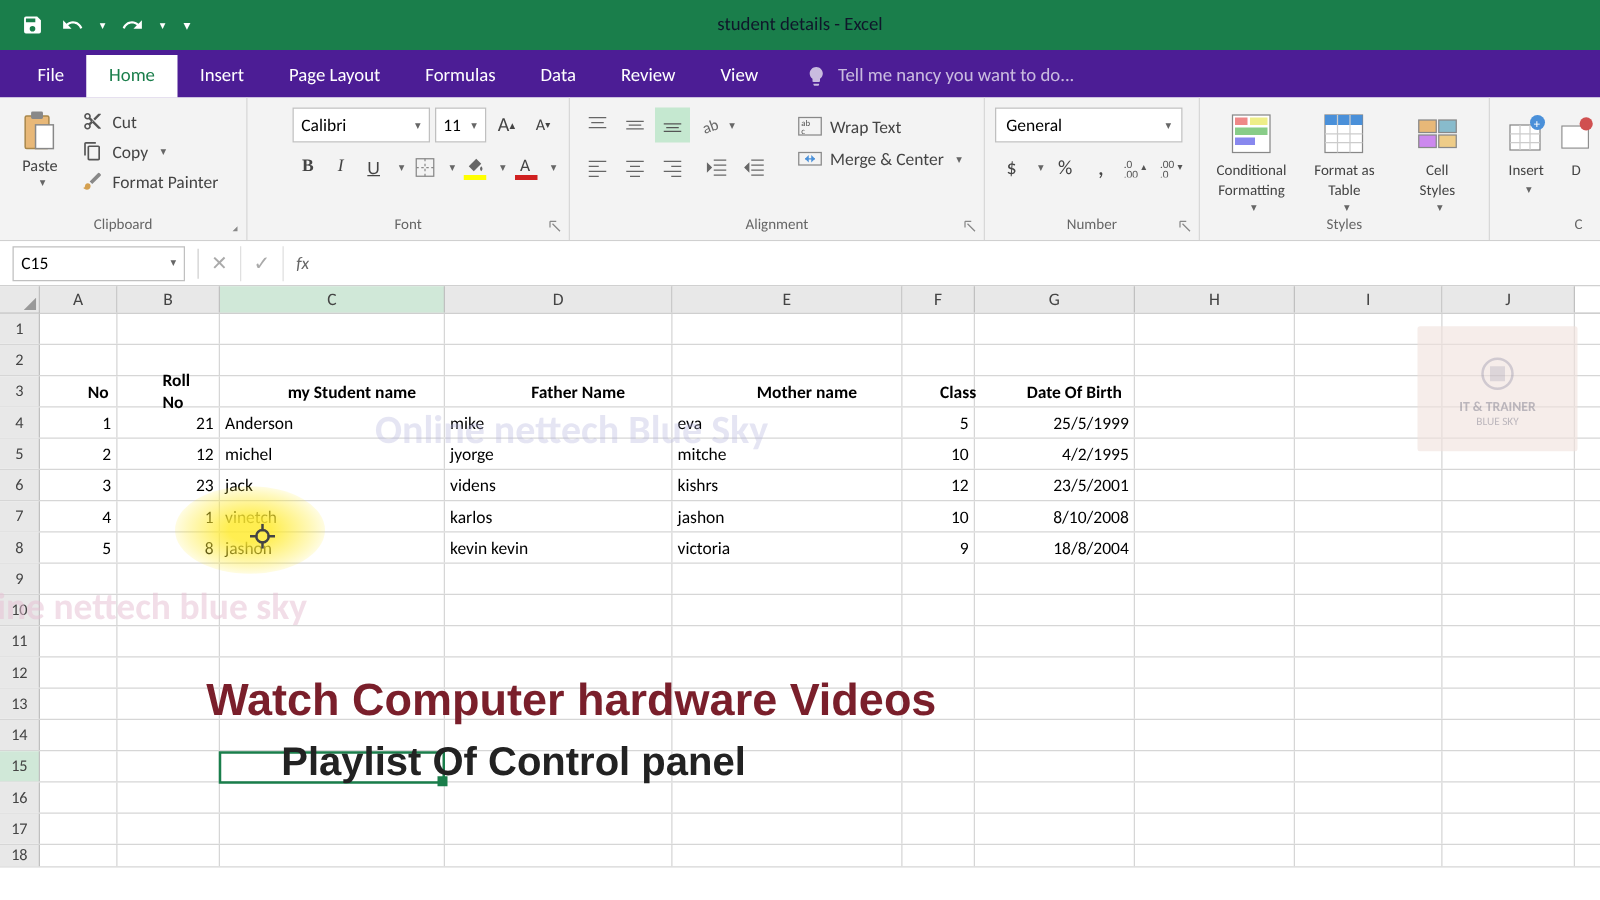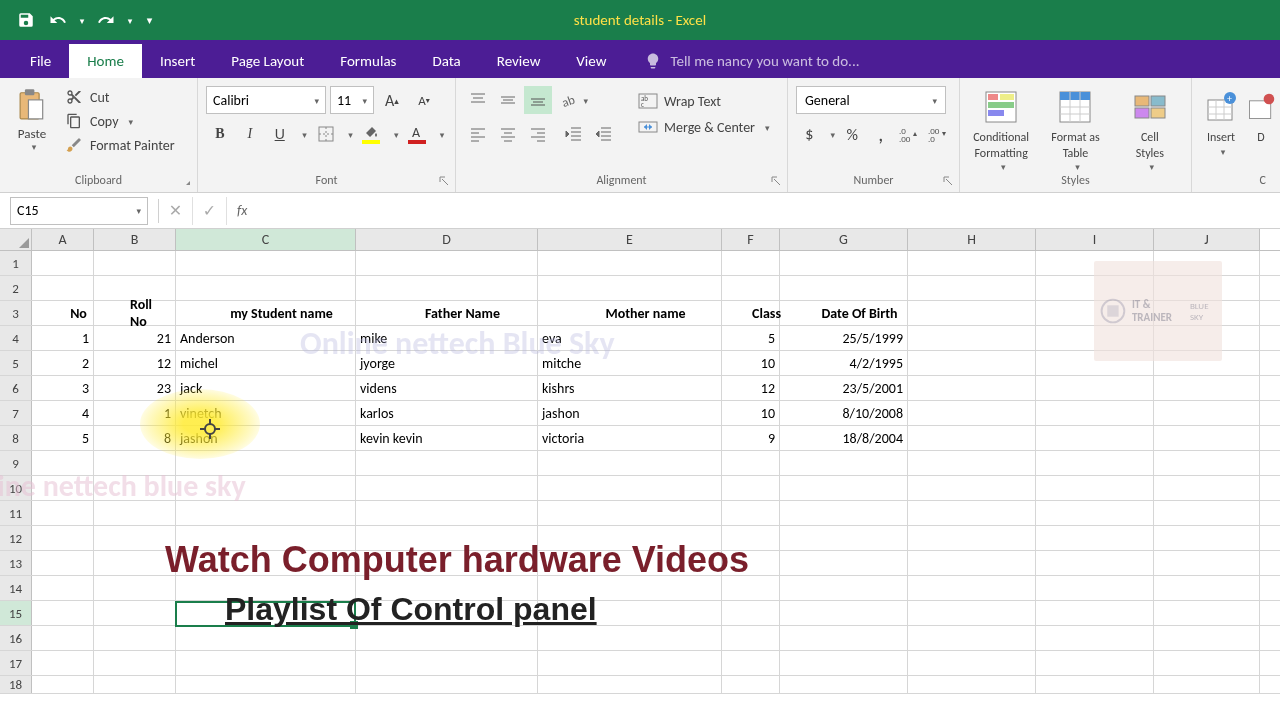--- a/index.html
+++ b/index.html
@@ -3,21 +3,21 @@
 <meta charset="utf-8">
 <style>
 * { margin: 0; padding: 0; box-sizing: border-box; font-family: "Segoe UI", Calibri, sans-serif; }
 body { background: #fff; overflow: hidden; width: 1280px; height: 720px; }
 
 
 .title-bar { background: #1a7e4b; height: 40px; display: flex; align-items: center; padding: 0 10px; position: relative; }
 .qat { display: flex; align-items: center; gap: 0; }
 .qat-btn { width: 32px; height: 32px; display: flex; align-items: center; justify-content: center; color: #fff; }
 .qat-btn svg { fill: #fff; }
-.title-text { position: absolute; left: 50%; transform: translateX(-50%); color: #fde047; font-size: 15px; text-align: center; }
+.title-text { position: absolute; left: 50%; transform: translateX(-50%); color: #0f172a; font-size: 15px; text-align: center; }
 
 
 .ribbon-tabs { background: #4c1d95; height: 38px; display: flex; align-items: flex-end; padding-left: 12px; }
 .tab { padding: 8px 18px; color: #fff; font-size: 15px; cursor: pointer; }
 .tab.active { background: #fff; color: #1a7e4b; }
 .tell-me { display: flex; align-items: center; gap: 8px; color: #fff; opacity: 0.7; font-size: 15px; margin-left: 20px; padding: 8px 0; }
 .lightbulb { width: 18px; height: 18px; }
 
 
 .ribbon { background: #f3f3f3; border-bottom: 1px solid #d0d0d0; height: 115px; display: flex; }
@@ -28,21 +28,21 @@
 .dialog-launcher svg { fill: #888; }
 
 
 .paste-btn { display: flex; flex-direction: column; align-items: center; width: 48px; padding-top: 6px; }
 .paste-icon { width: 32px; height: 38px; }
 .clip-small { display: flex; flex-direction: column; gap: 2px; padding-top: 4px; }
 .clip-item { display: flex; align-items: center; gap: 6px; font-size: 14px; color: #444; padding: 2px 4px; }
 .clip-icon { width: 20px; height: 18px; display: flex; align-items: center; justify-content: center; }
 
 
-.font-group-content { display: flex; flex-direction: column; gap: 6px; padding-top: 4px; }
+.font-group-content { display: flex; flex-direction: column; gap: 6px; padding-top: 4px; margin-left: 28px; }
 .font-row1 { display: flex; gap: 4px; align-items: center; }
 .font-row2 { display: flex; gap: 2px; align-items: center; }
 .font-select { border: 1px solid #c0c0c0; background: #fff; height: 28px; font-size: 14px; padding: 0 6px; display: flex; align-items: center; justify-content: space-between; }
 .font-name-select { width: 120px; }
 .font-size-select { width: 44px; }
 .font-btn { width: 28px; height: 28px; display: flex; align-items: center; justify-content: center; font-size: 14px; color: #444; }
 .caret { font-size: 9px; color: #666; margin-left: 4px; }
 
 
 .align-group-content { display: flex; gap: 8px; padding-top: 4px; }
@@ -106,24 +106,24 @@
 .selection-handle { position: absolute; width: 8px; height: 8px; background: #1a7e4b; bottom: -4px; right: -4px; }
 
 
 .highlight-yellow { position: absolute; background: radial-gradient(ellipse, rgba(255,235,50,0.85) 20%, rgba(255,235,50,0.3) 60%, transparent 80%); pointer-events: none; border-radius: 50%; }
 
 
 .overlay-text { position: absolute; pointer-events: none; }
 .watermark1 { color: rgba(180,180,220,0.35); font-size: 32px; font-weight: bold; }
 .watermark2 { color: rgba(230,190,210,0.5); font-size: 30px; font-weight: bold; }
 .big-red { color: #7a1f2b; font-size: 36px; font-weight: 900; font-family: Arial Black, sans-serif; }
-.big-black { color: #222; font-size: 32px; font-weight: 900; font-family: Arial Black, sans-serif; text-decoration: underline; }
-
-
-.logo-box { position: absolute; width: 128px; height: 100px; background: rgba(240,225,220,0.6); display: flex; flex-direction: row; align-items: center; justify-content: center; border-radius: 2px; }
+.big-black { color: #222; font-size: 32px; font-weight: 900; font-family: Arial Black, sans-serif; }
+
+
+.logo-box { position: absolute; width: 128px; height: 100px; background: rgba(240,225,220,0.6); display: flex; flex-direction: column; align-items: center; justify-content: center; border-radius: 2px; margin-left: 40px; }
 .logo-box .logo-text1 { font-size: 11px; color: rgba(100,100,120,0.4); font-weight: bold; }
 .logo-box .logo-text2 { font-size: 9px; color: rgba(100,100,120,0.4); }
 
 
 .cursor-cross { position: absolute; width: 20px; height: 20px; pointer-events: none; }
 </style>
 </head>
 <body>
 
 <div class="title-bar">

